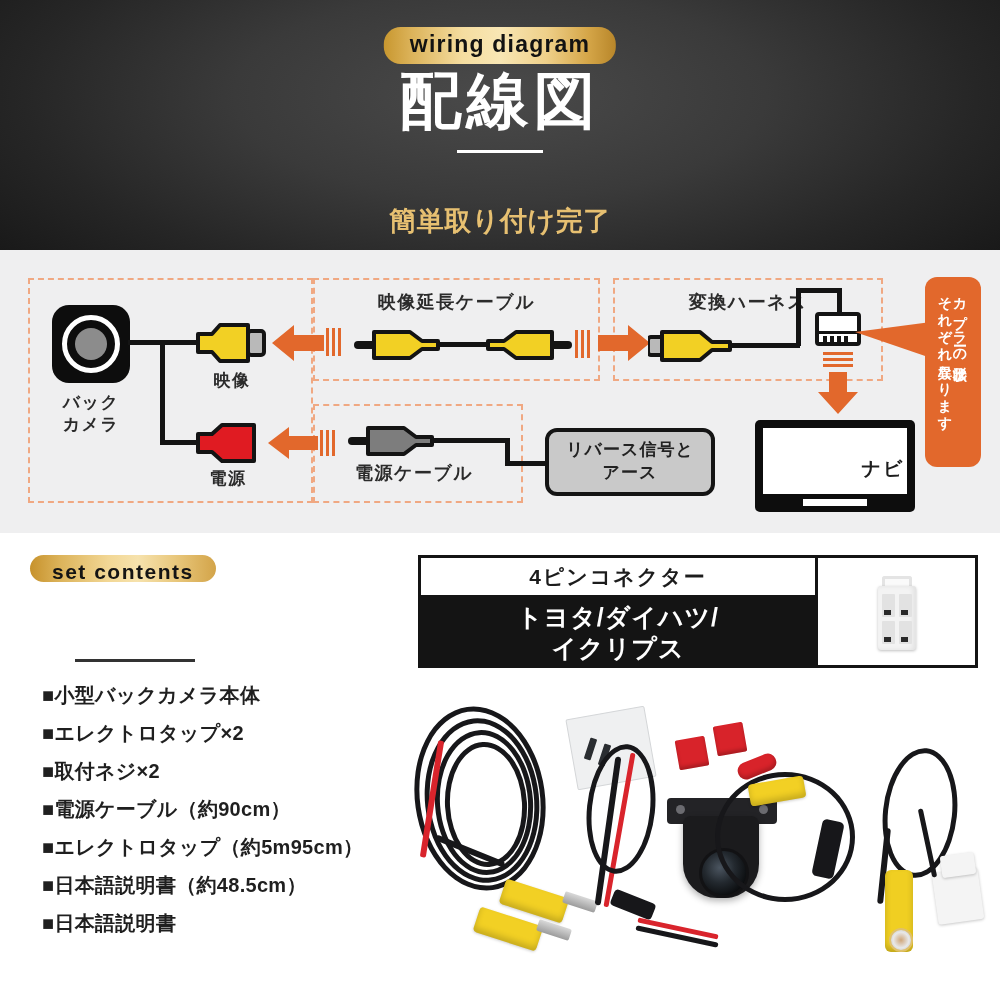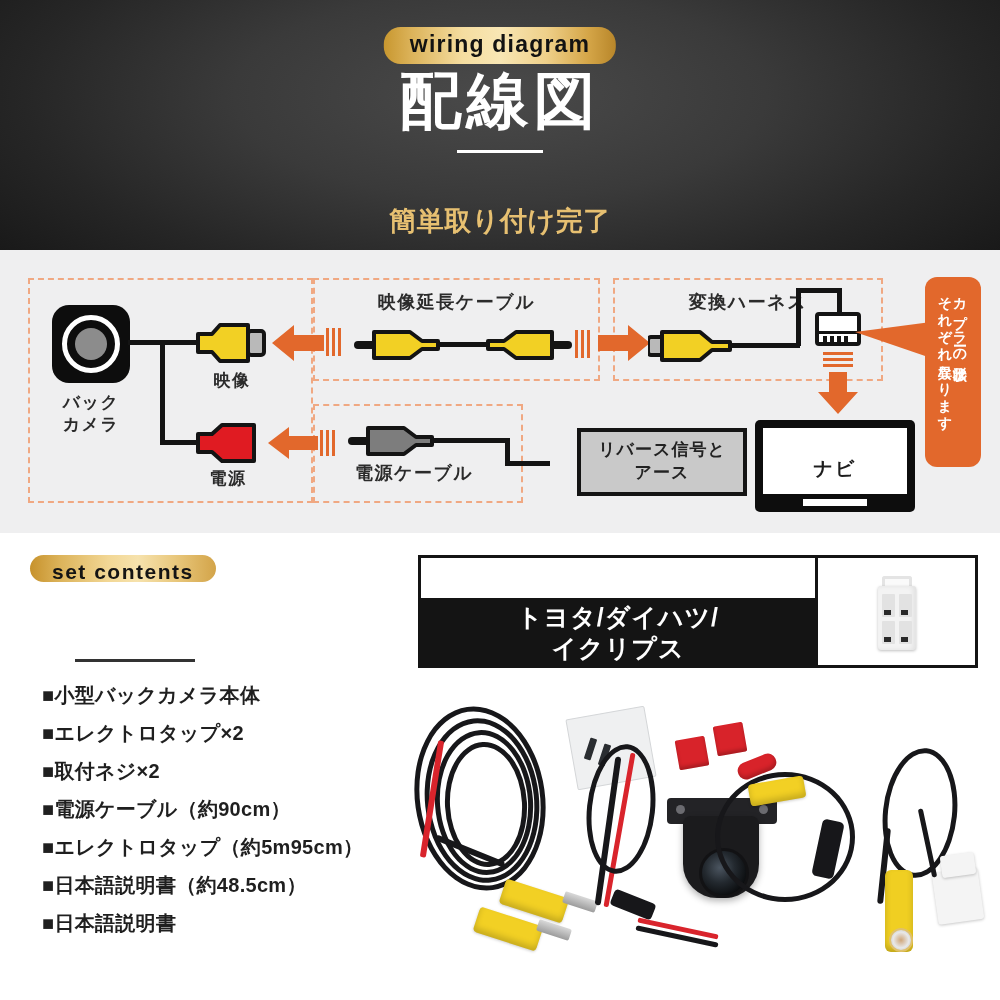--- a/index.html
+++ b/index.html
@@ -90,34 +90,33 @@
   .navi{
     position:absolute;left:755px;top:420px;width:160px;height:92px;
     background:#0d0d0d;border-radius:5px;
   }
   .navi-screen{
     position:absolute;left:8px;top:8px;width:144px;height:66px;
     background:#ffffff;
   }
   .navi-txt{
     position:absolute;left:0;top:28px;width:144px;text-align:center;
-    color:#1d1d1d;font-size:19px;font-weight:600;letter-spacing:2px;
+    color:#1d1d1d;font-size:19px;font-weight:600;letter-spacing:2px;padding-left:48px;
   }
   .navi-stand{
     position:absolute;left:48px;top:79px;width:64px;height:7px;background:#ffffff;
   }
 
   
   .rsbox{
     position:absolute;left:545px;top:428px;width:170px;height:68px;
-    background:#c9c9c9;border:4px solid #141414;border-radius:0;
+    background:#c9c9c9;border:4px solid #141414;border-radius:12px;
     box-sizing:border-box;display:flex;align-items:center;justify-content:center;
     text-align:center;color:#222;font-size:17px;font-weight:600;letter-spacing:1px;
     line-height:1.35;
-    margin-left:32px;
   }
 
   
   .hconn{
     position:absolute;left:815px;top:312px;width:46px;height:34px;
     background:#ffffff;border:4px solid #141414;border-radius:4px;
     box-sizing:border-box;
   }
   .hconn-bar{
     position:absolute;left:0;top:15px;width:100%;height:3px;background:#141414;
@@ -453,20 +452,21 @@
       <li><span class="bul">■</span><span>小型バックカメラ本体</span></li>
       <li><span class="bul">■</span><span>エレクトロタップ×2</span></li>
       <li><span class="bul">■</span><span>取付ネジ×2</span></li>
       <li><span class="bul">■</span><span>電源ケーブル（約90cm）</span></li>
       <li><span class="bul">■</span><span>エレクトロタップ（約5m95cm）</span></li>
       <li><span class="bul">■</span><span>日本語説明書（約48.5cm）</span></li>
       <li><span class="bul">■</span><span>日本語説明書</span></li>
     </ul>
 
     <div class="ctable">
+      <div class="ctable-top">4ピンコネクター</div>
       <div class="ctable-bot">
         <div>
           <span>トヨタ/ダイハツ/</span><br>
           <span>イクリプス</span>
         </div>
       </div>
     </div>
     <div class="cphoto">
       <div class="pinconn">
         <div class="pinconn-clip"></div>

